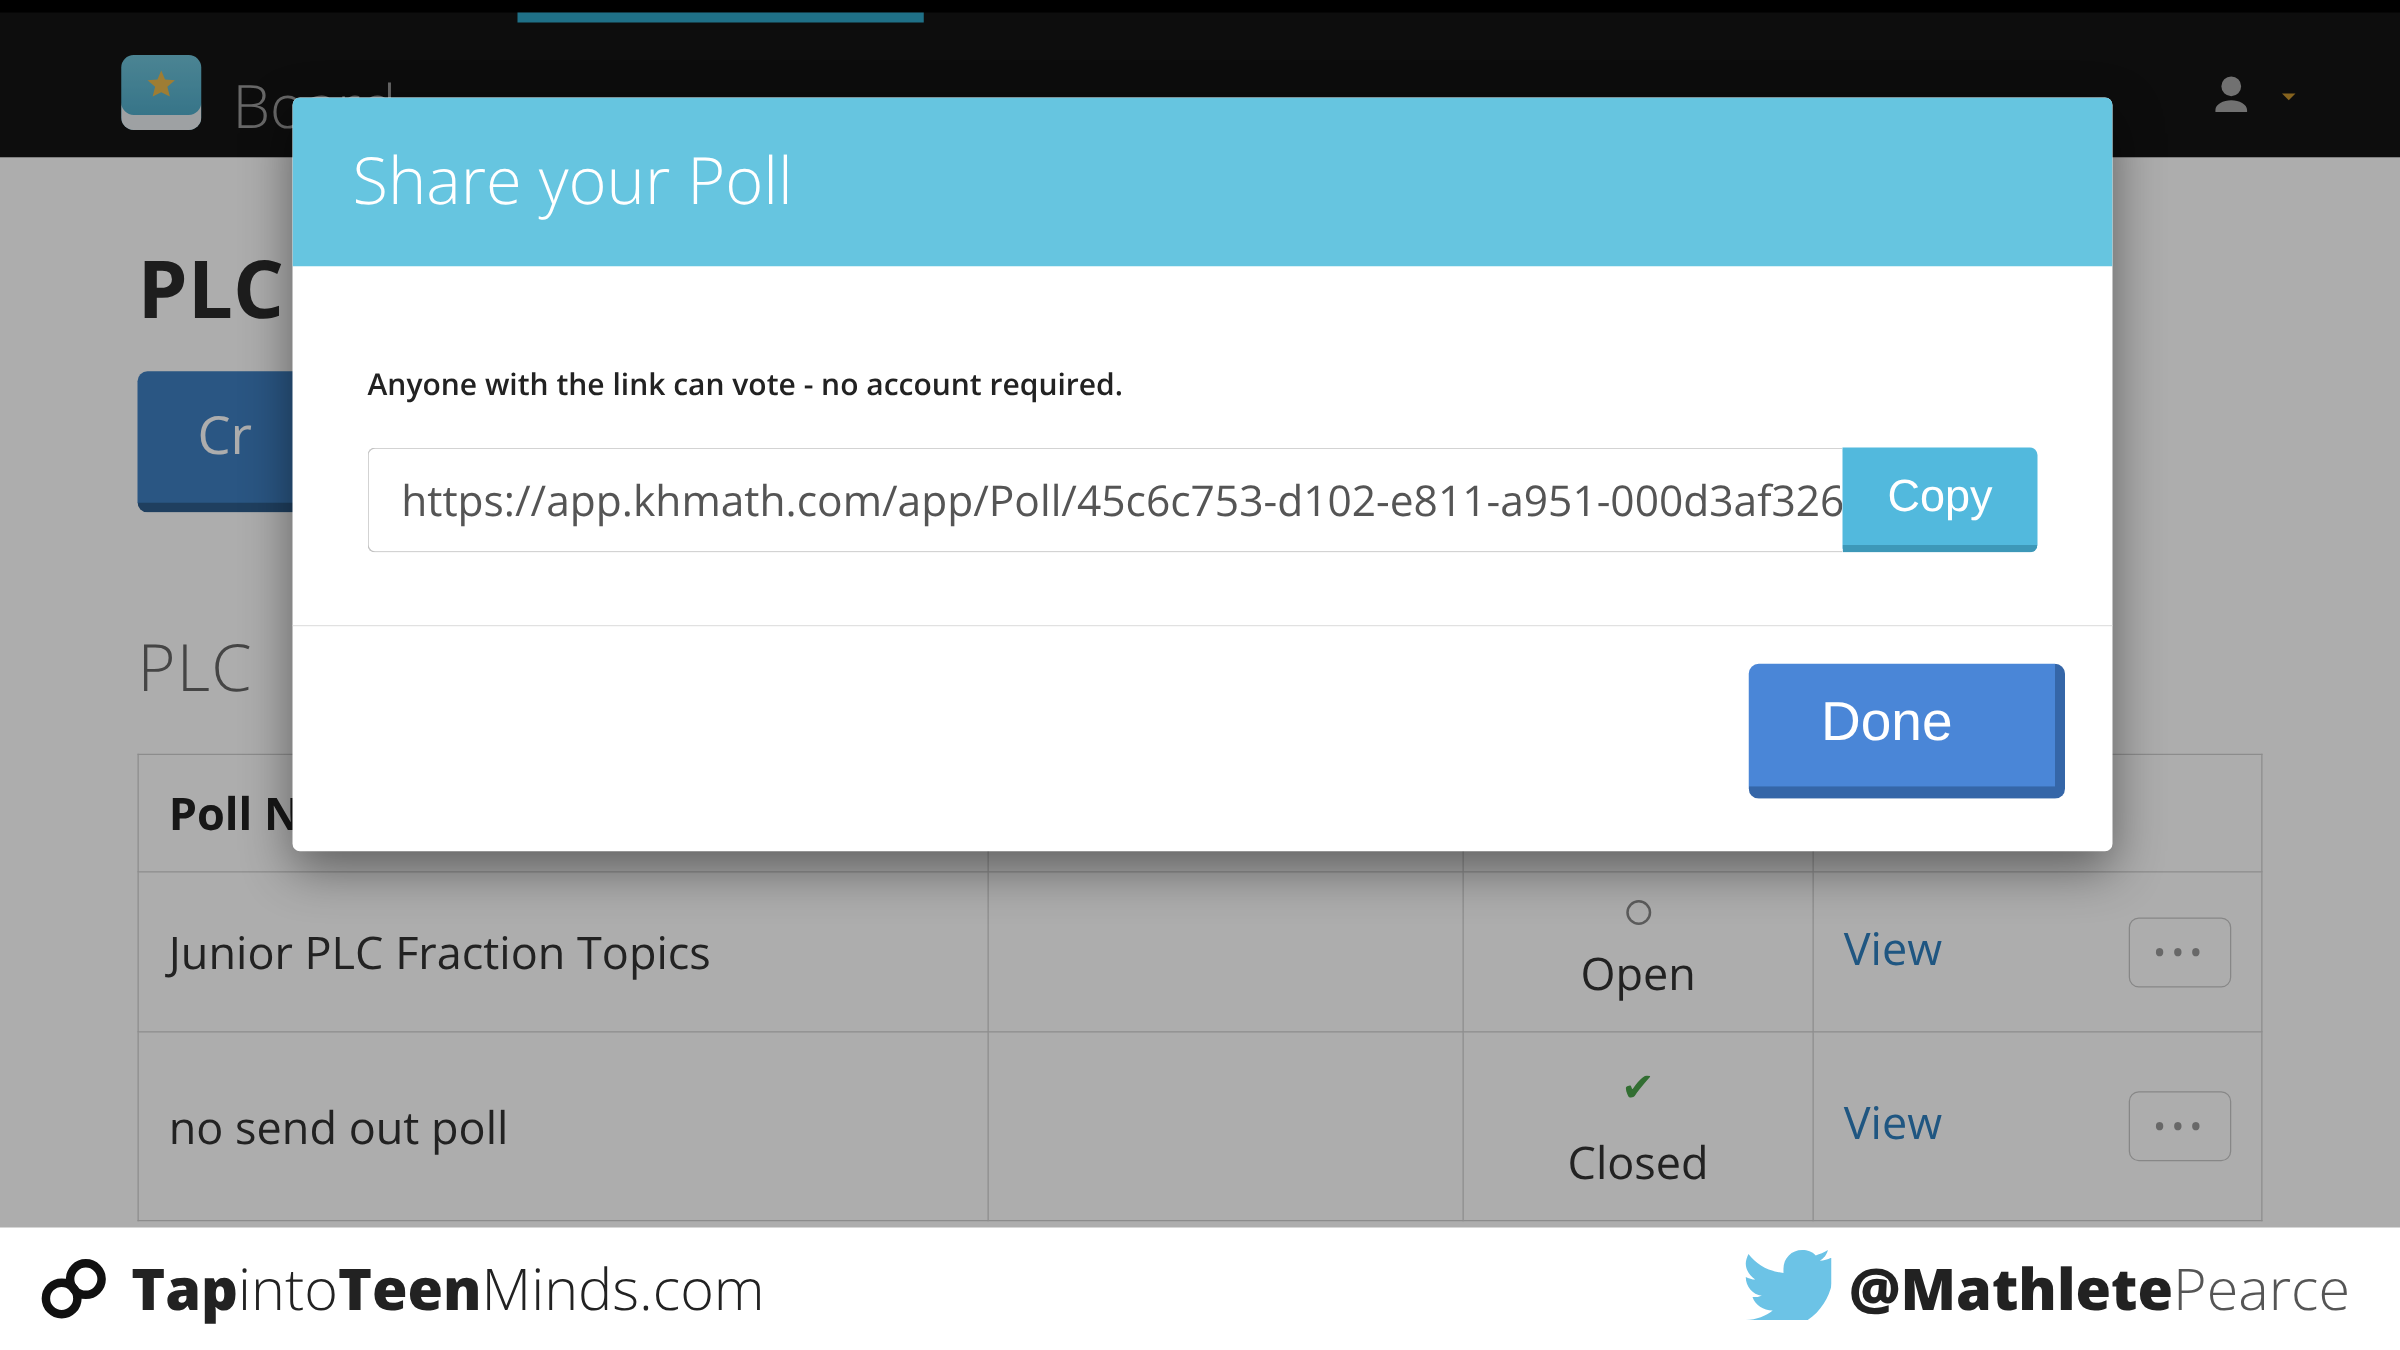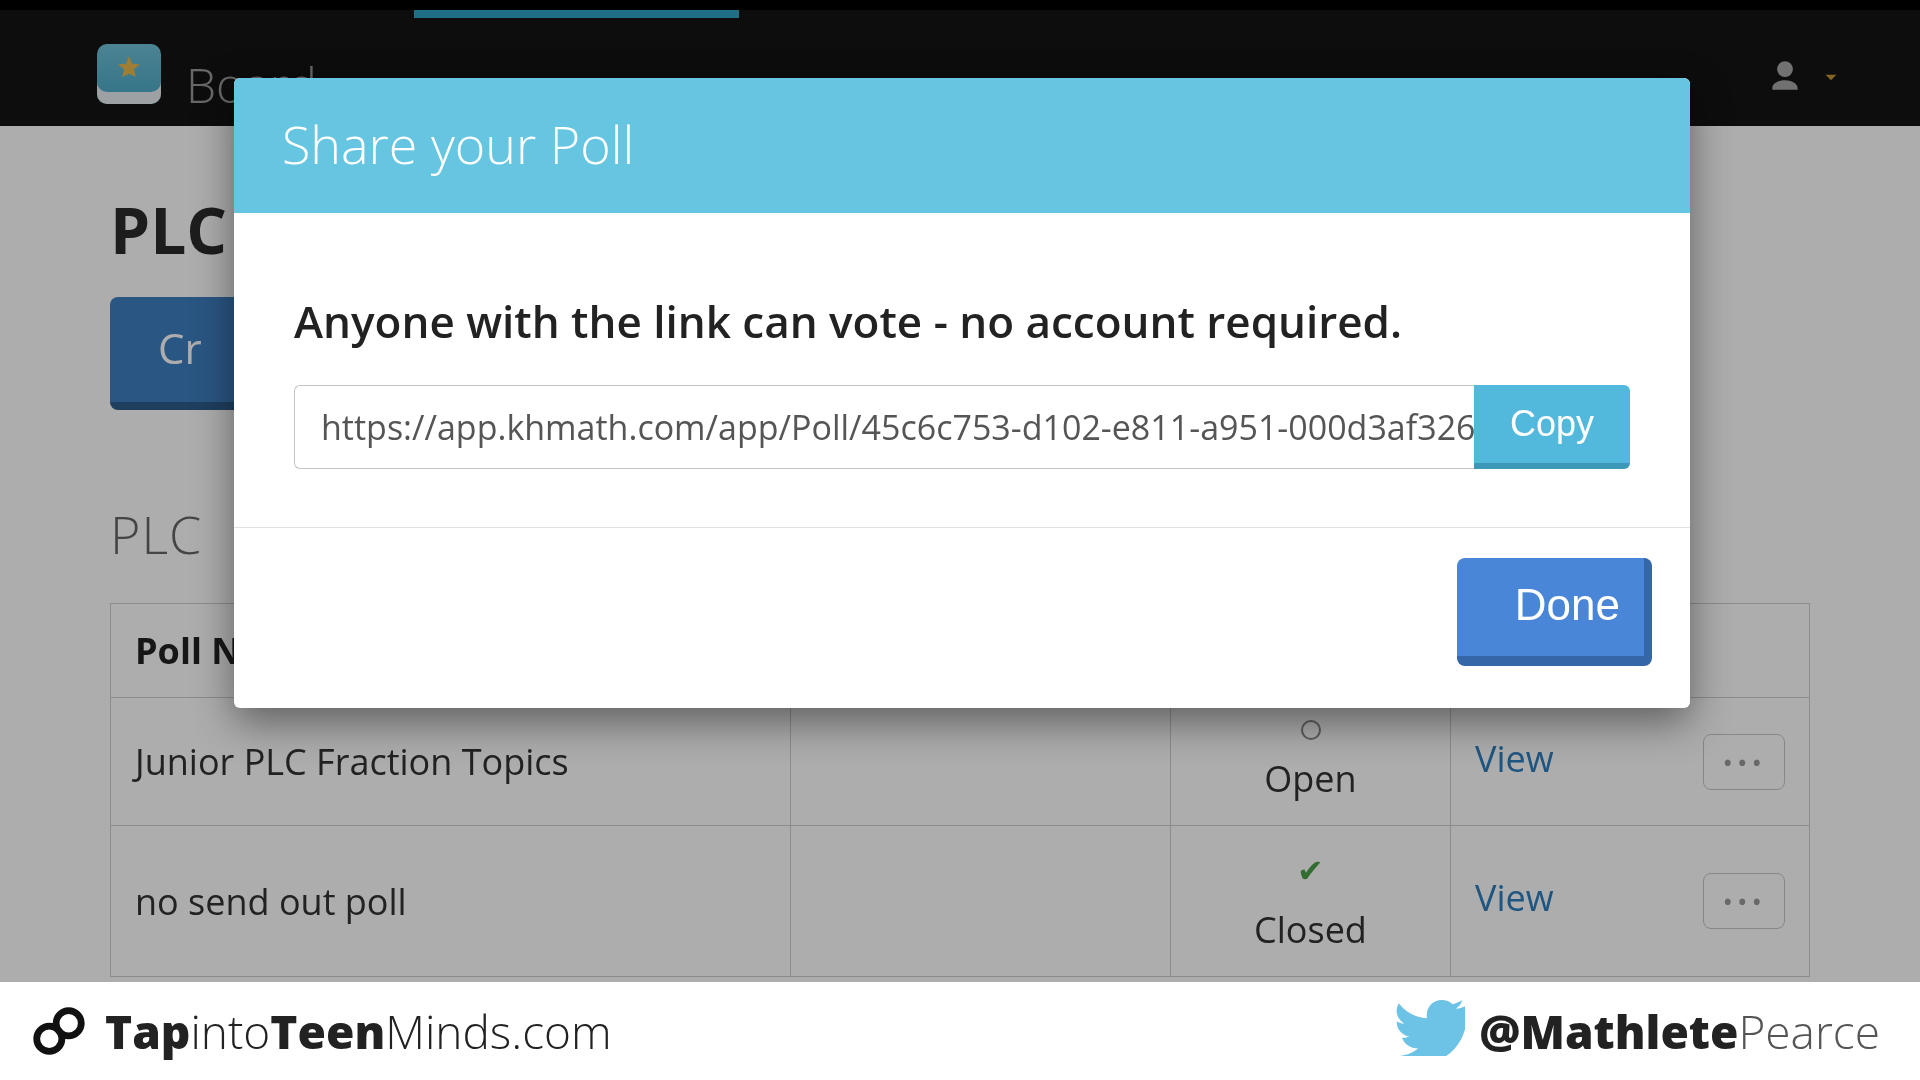--- a/index.html
+++ b/index.html
@@ -103,21 +103,21 @@
   }
   .modal-head {
     background:#66c5e0;
     color:#fff;
     font-size:52px;
     font-weight:300;
     padding: 30px 48px 34px 48px;
   }
   .modal-body { padding: 78px 60px 58px 60px; }
   .modal-sub {
-    font-size:44px; font-weight:600; color:#222; margin-bottom: 34px;
+    font-size:24px; font-weight:600; color:#222; margin-bottom: 34px;
   }
   .url-row { display:flex; align-items:stretch; }
   .url-input {
     flex:1;
     border:1px solid #c4c4c4;
     border-right:none;
     border-radius:6px 0 0 6px;
     font-size:34px;
     color:#555;
     padding: 18px 26px;
@@ -136,21 +136,21 @@
   }
   .modal-foot {
     border-top:1px solid #e1e1e1;
     padding: 30px 38px 42px 38px;
     display:flex; justify-content:flex-end;
   }
   .done-btn {
     background:#4a86d7;
     color:#fff;
     font-size:44px;
-    padding: 22px 24px 26px 58px;
+    padding: 22px 82px 26px 58px;
     border:none;
     border-radius:8px;
     border-bottom:10px solid #3566a8;
     border-right:8px solid #3566a8;
     cursor:pointer;
   }
 
   
   .brandbar {
     position:absolute; left:0; right:0; bottom:0;

